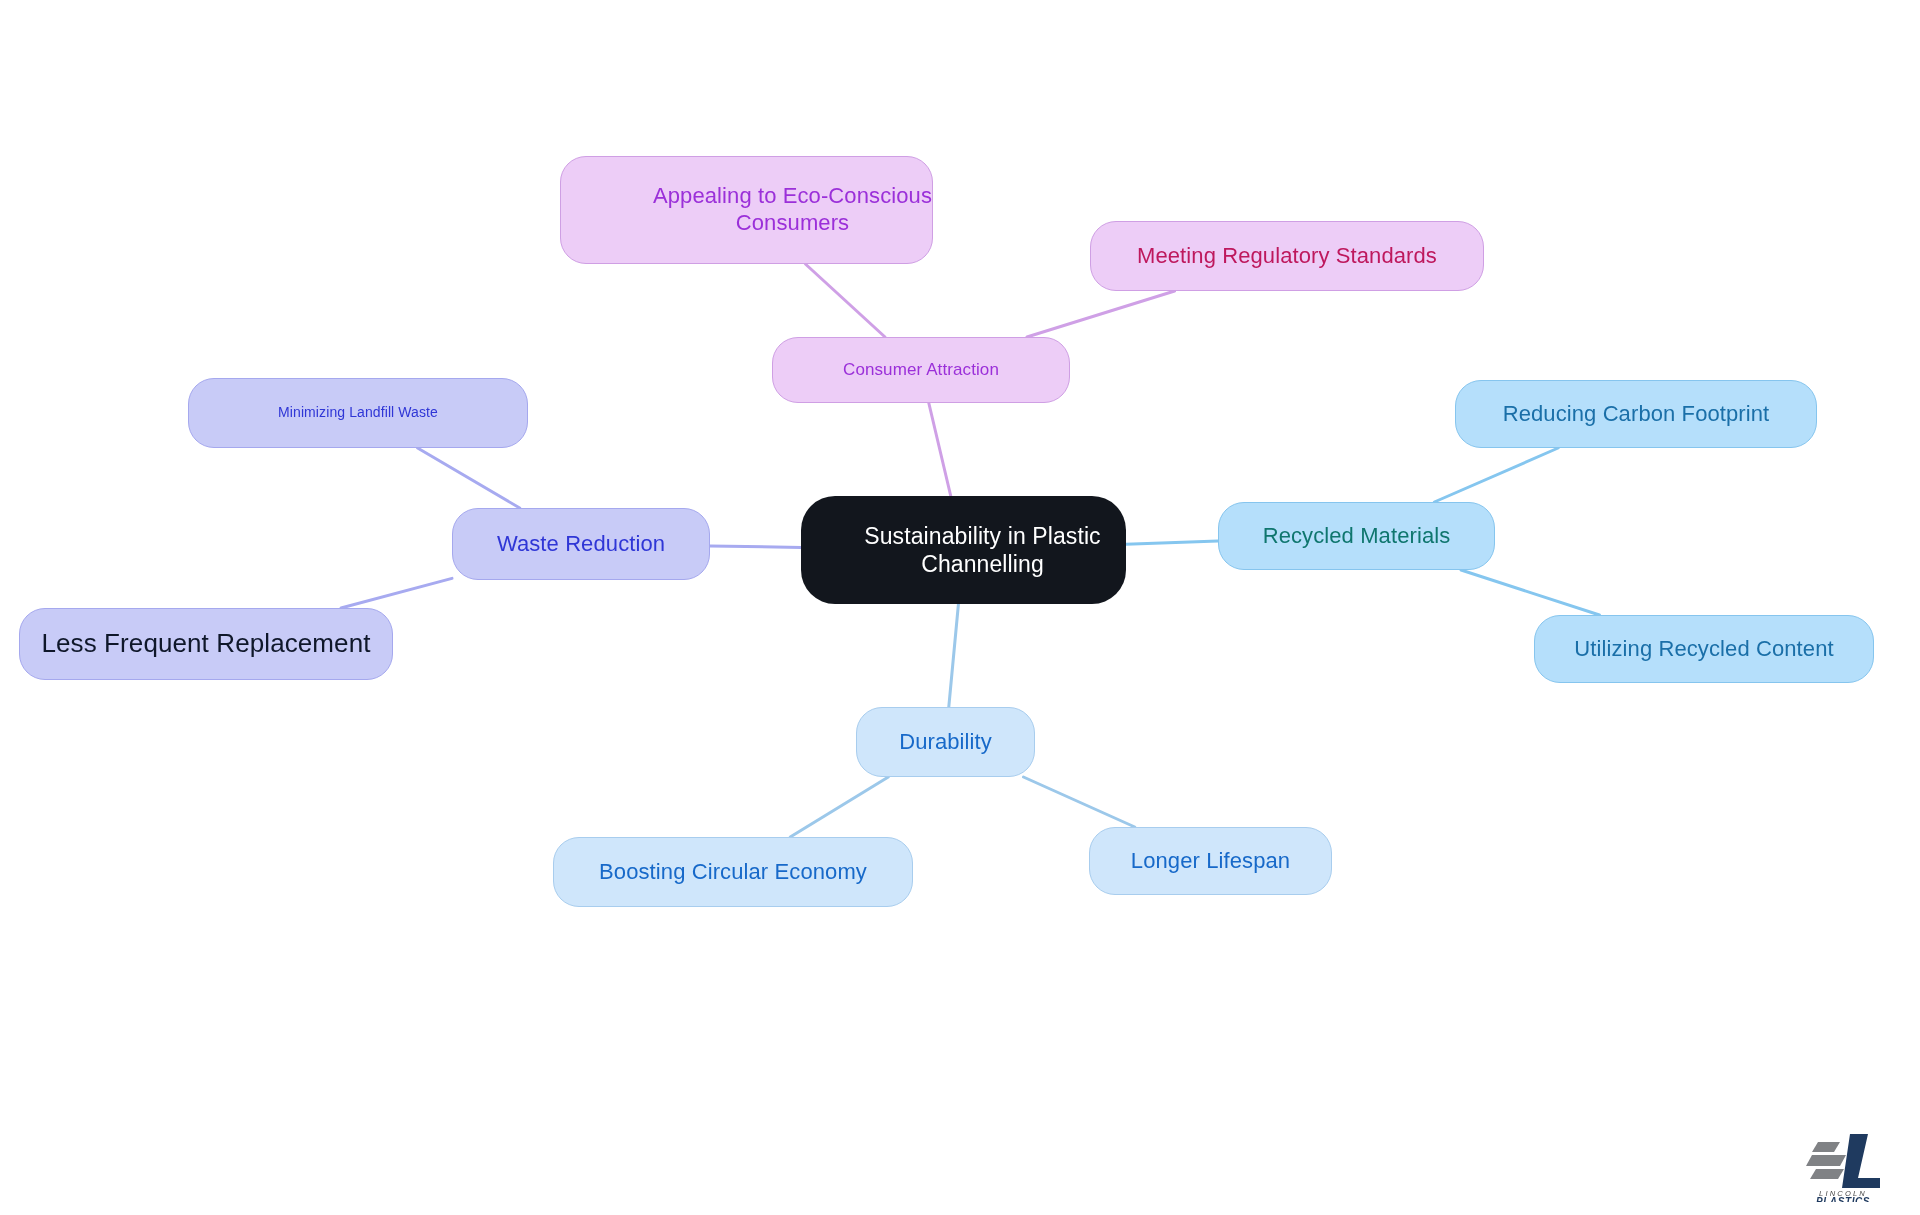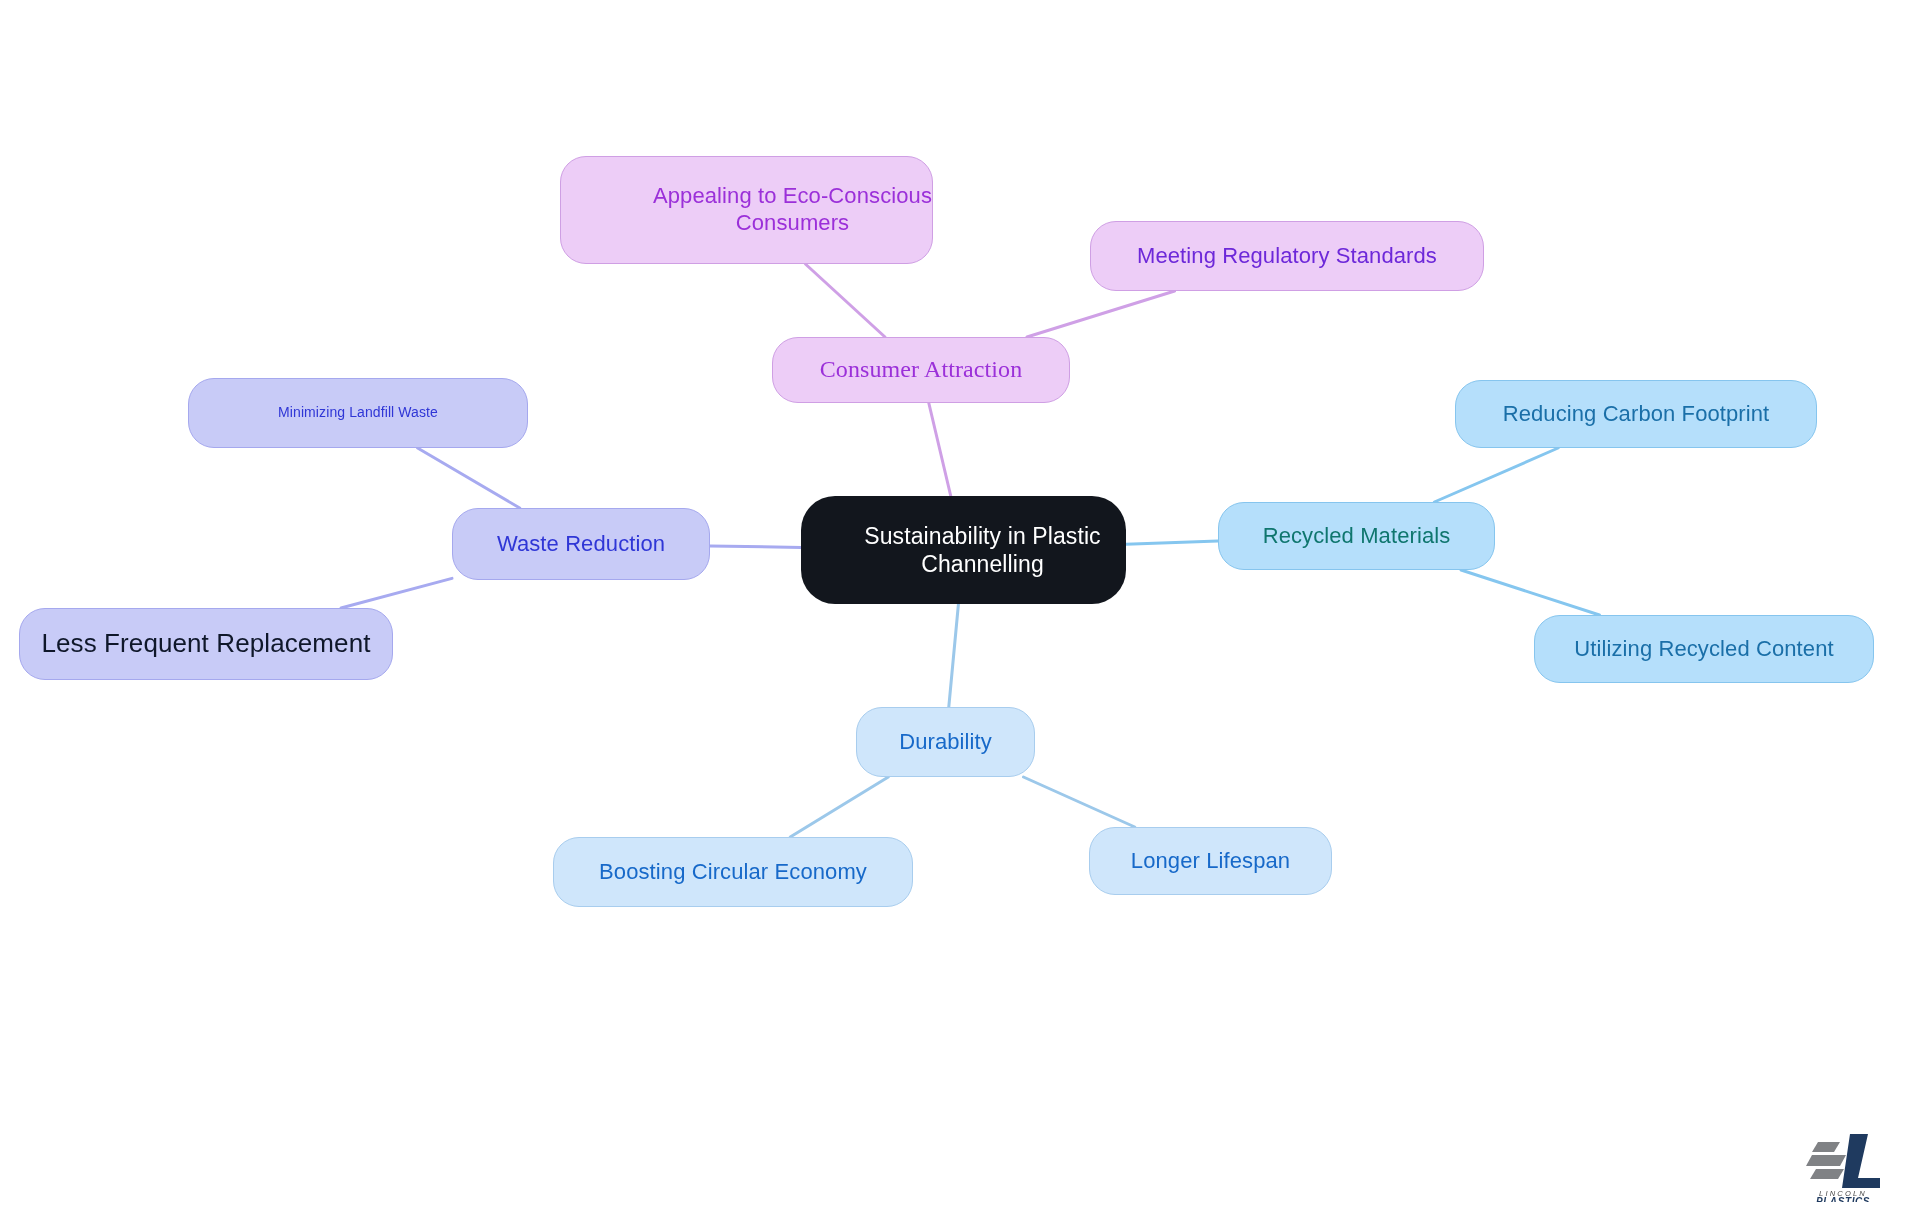--- a/index.html
+++ b/index.html
@@ -84,28 +84,28 @@
       </g>
       <text x="43" y="68" text-anchor="middle" font-family="'Liberation Sans', sans-serif" font-size="7.5" letter-spacing="2.2" font-style="italic" fill="#4a4a4a">LINCOLN</text>
       <text x="43" y="77" text-anchor="middle" font-family="'Liberation Sans', sans-serif" font-size="10" letter-spacing="0.6" font-weight="bold" font-style="italic" fill="#1f3a5f">PLASTICS</text>
     </svg>
   </div>
 
 <div class="node root" style="left: 801px; top: 496px; width: 325px; height: 108px; font-size: 23px; background: rgb(18, 22, 29); color: rgb(255, 255, 255); padding-left: 38px;">
       <span class="node-label">Sustainability in Plastic
 Channelling</span>
     </div>
-    <div class="node" style="left: 772px; top: 337px; width: 298px; height: 66px; font-size: 24px; background: rgb(237, 205, 247); border-color: rgb(207, 159, 228); color: rgb(155, 48, 217); font-family: Liberation Serif, serif;">
+    <div class="node" style="left: 772px; top: 337px; width: 298px; height: 66px; font-size: 17px; background: rgb(237, 205, 247); border-color: rgb(207, 159, 228); color: rgb(155, 48, 217);">
       <span class="node-label">Consumer Attraction</span>
     </div>
     <div class="node" style="left: 560px; top: 156px; width: 373px; height: 108px; font-size: 22px; background: rgb(237, 205, 247); border-color: rgb(207, 159, 228); color: rgb(155, 48, 217); justify-content: flex-end;">
       <span class="node-label">Appealing to Eco-Conscious
 Consumers</span>
     </div>
-    <div class="node" style="left: 1090px; top: 221px; width: 394px; height: 70px; font-size: 22px; background: rgb(237, 205, 247); border-color: rgb(207, 159, 228); color: #6d28d9; text-align: center;">
+    <div class="node" style="left: 1090px; top: 221px; width: 394px; height: 70px; font-size: 22px; background: rgb(237, 205, 247); border-color: rgb(207, 159, 228); color: #be185d; text-align: center;">
       <span class="node-label">Meeting Regulatory Standards</span>
     </div>
     <div class="node" style="left: 452px; top: 508px; width: 258px; height: 72px; font-size: 22px; background: rgb(200, 203, 247); border-color: rgb(165, 168, 238); color: rgb(47, 54, 214);">
       <span class="node-label">Waste Reduction</span>
     </div>
     <div class="node" style="left: 188px; top: 378px; width: 340px; height: 70px; font-size: 14px; background: rgb(200, 203, 247); border-color: rgb(165, 168, 238); color: rgb(47, 54, 214);">
       <span class="node-label">Minimizing Landfill Waste</span>
     </div>
     <div class="node" style="left: 19px; top: 608px; width: 374px; height: 72px; font-size: 26px; background: rgb(200, 203, 247); border-color: rgb(165, 168, 238); color: #0f172a;">
       <span class="node-label">Less Frequent Replacement</span>

